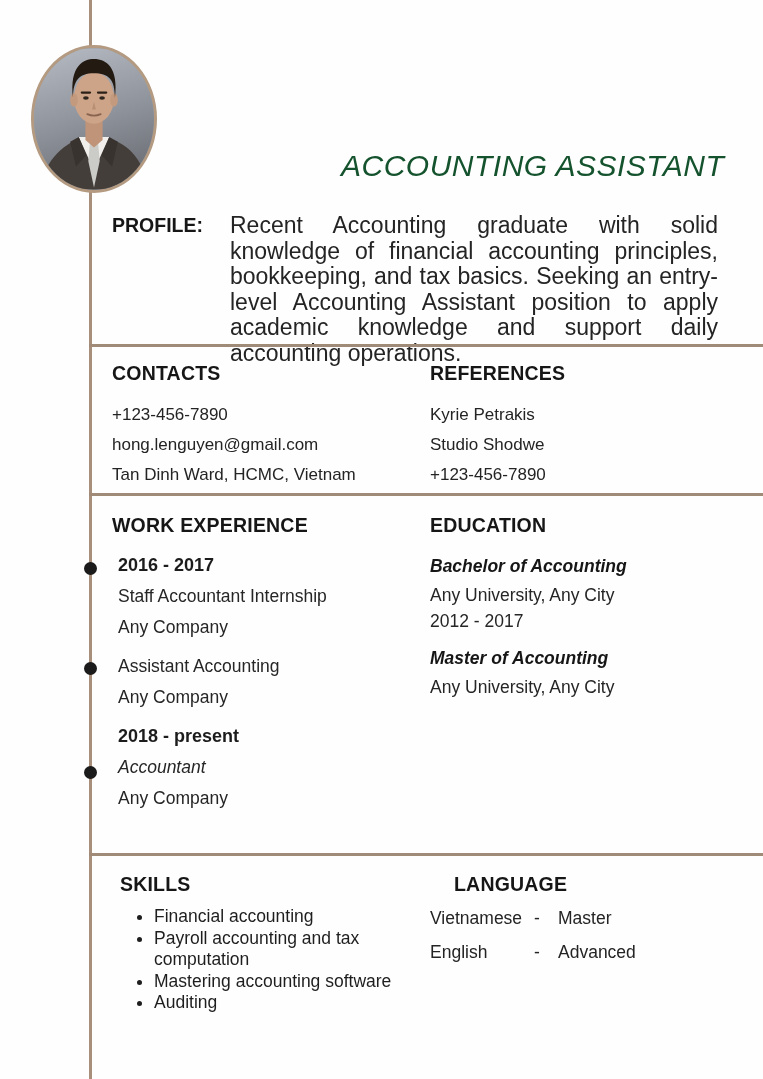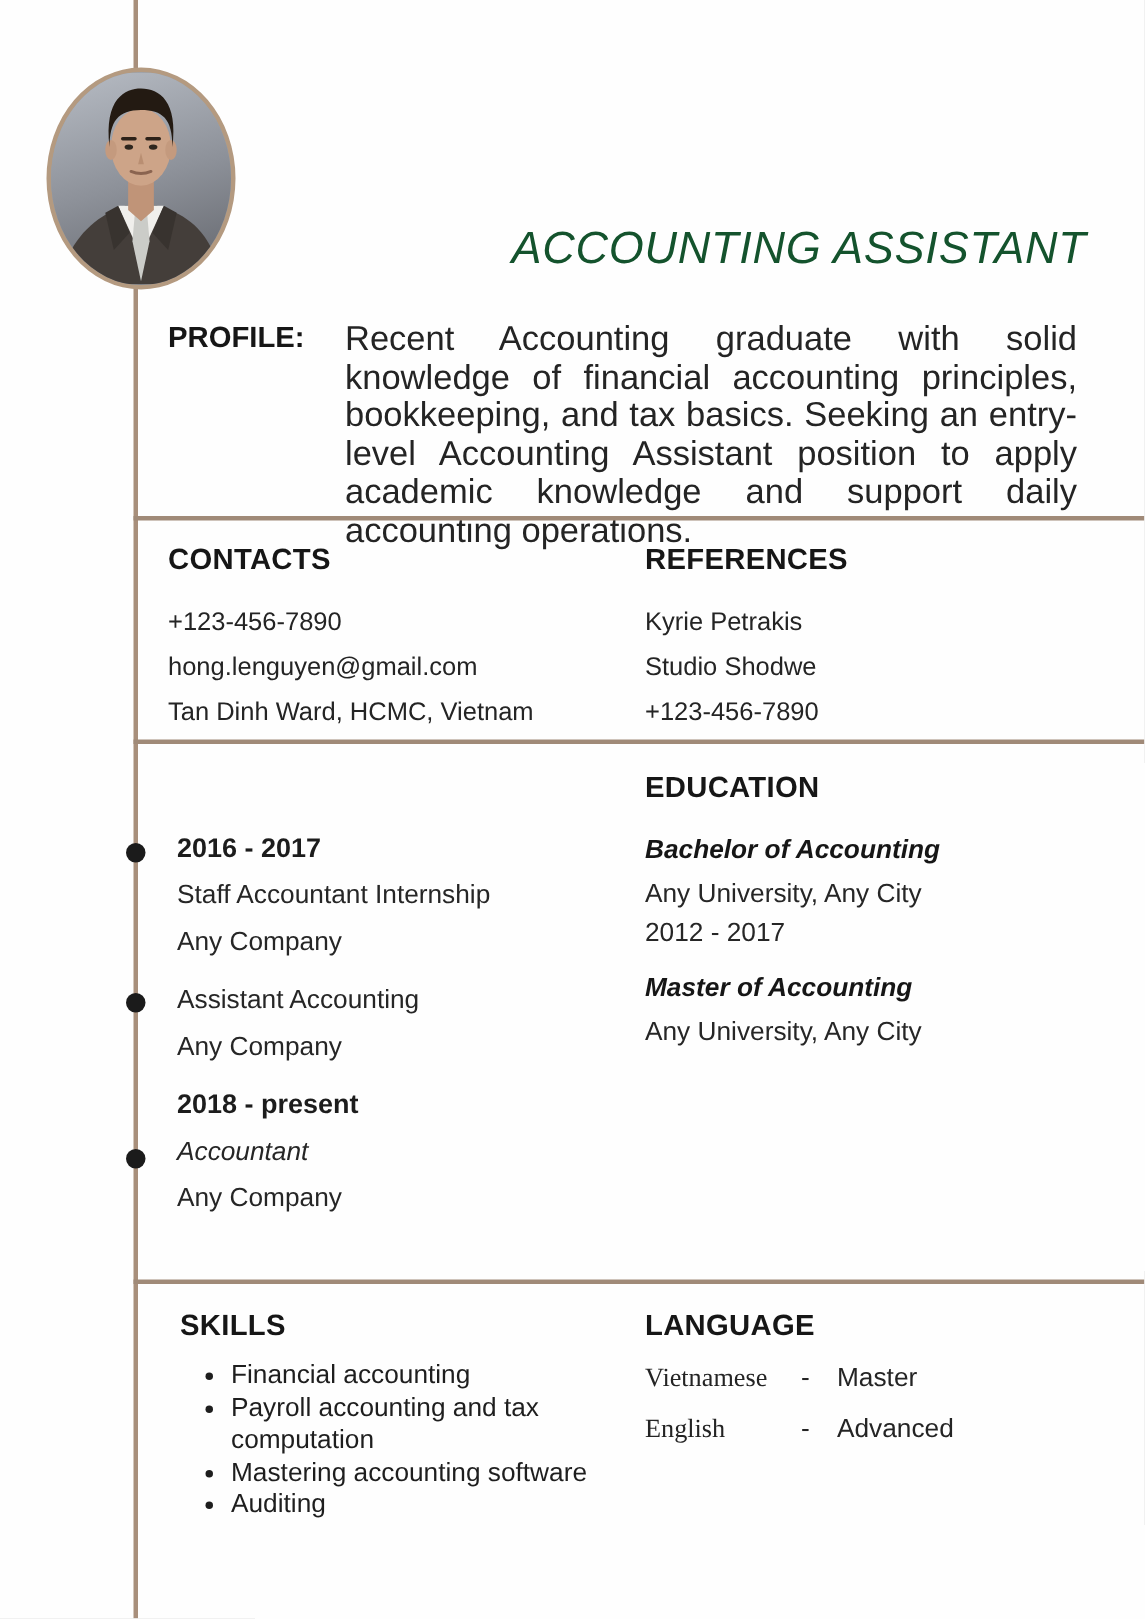--- a/index.html
+++ b/index.html
@@ -66,24 +66,24 @@
   
   .edu-entries{position:absolute;left:430px;top:555px;width:300px;}
   .edu-entry{margin-bottom:13px;}
   .ed-degree{font-size:17.5px;font-weight:bold;font-style:italic;color:#161616;line-height:23px;margin-bottom:4px;}
   .ed-school,.ed-period{font-size:17.5px;color:#262626;line-height:26px;}
   
   .skills-h{position:absolute;left:120px;top:873px;}
   .skills-list{position:absolute;left:122px;top:906px;width:238px;margin:0;padding-left:32px;}
   .skills-list li{font-size:17.5px;line-height:21.5px;color:#1e1e1e;}
   
-  .lang-h{position:absolute;left:430px;top:873px;}
+  .lang-h{position:absolute;left:454px;top:873px;}
   .lang-rows{position:absolute;left:430px;top:908px;width:280px;}
   .lang-row{display:flex;font-size:17.5px;color:#242424;margin-bottom:13px;line-height:21px;}
-  .lang-name{width:104px;font-family:Liberation Serif, serif;}
+  .lang-name{width:104px;}
   .lang-sep{width:24px;}
 </style>
 </head>
 <body>
 
 <div class="page">
 
   <div class="vline"></div>
 
   <div class="photo">
@@ -147,20 +147,21 @@
     <div class="sec-h">REFERENCES</div>
     <div class="info-list">
       <div>Kyrie Petrakis</div>
       <div>Studio Shodwe</div>
       <div>+123-456-7890</div>
     </div>
   </div>
 
   <div class="hline hline-2"></div>
 
+  <div class="sec-h work-h">WORK EXPERIENCE</div>
 
   <div class="timeline-dot dot-1"></div>
   <div class="timeline-dot dot-2"></div>
   <div class="timeline-dot dot-3"></div>
 
   <div class="work-entries">
     <div class="work-entry">
       <div class="we-period">2016 - 2017</div>
       <div class="we-role">Staff Accountant Internship</div>
       <div class="we-company">Any Company</div>

